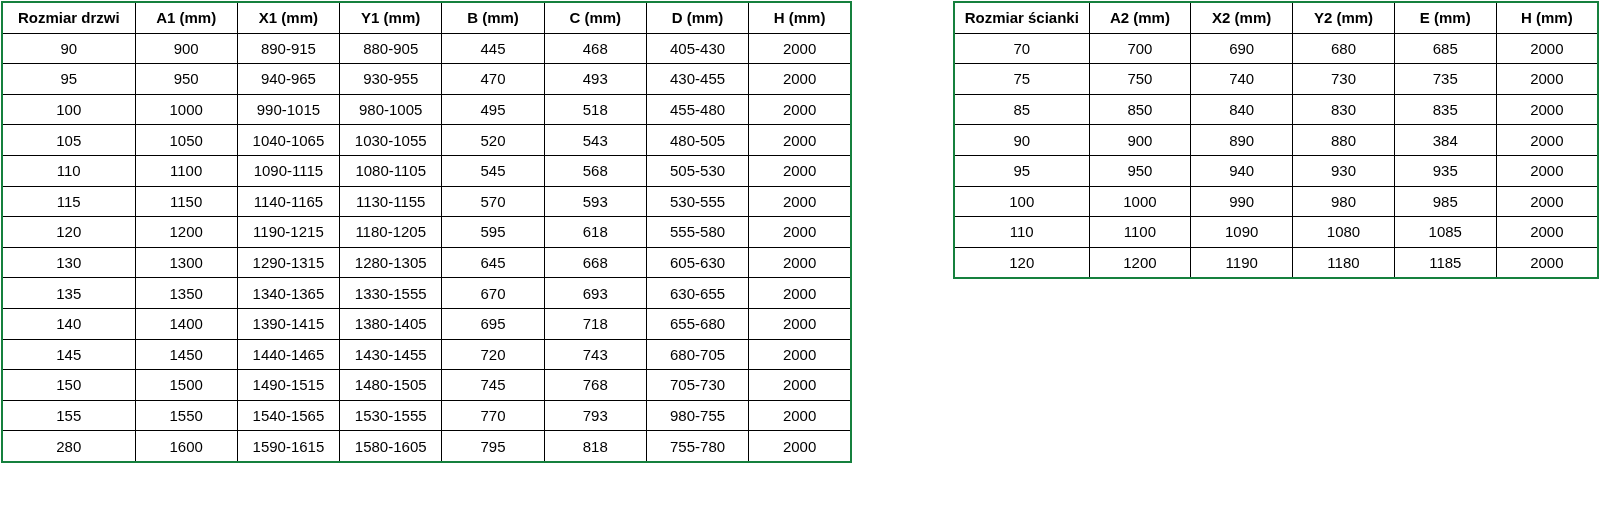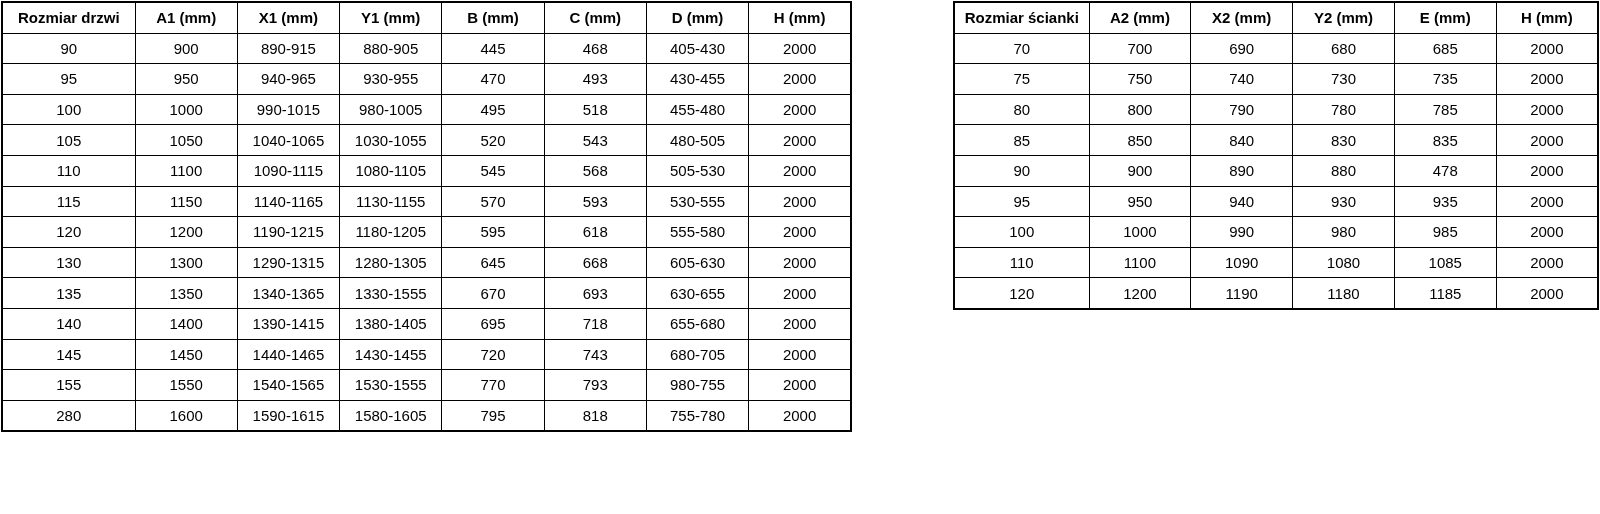--- a/index.html
+++ b/index.html
@@ -15,21 +15,21 @@
     width: 1600px;
     height: 514px;
     overflow: hidden;
     background: #ffffff;
   }
   table.spec {
     position: absolute;
     border-collapse: collapse;
     table-layout: fixed;
     background: #ffffff;
-    border: 2px solid #000000;
+    border: 2px solid #15803d;
   }
   #left-table  { left: 1px;   top: 1px; width: 851px; }
   #right-table { left: 953px; top: 1px; width: 646px; padding-left: 25px; }
   table.spec th, table.spec td {
     border: 1px solid #000000;
     text-align: center;
     vertical-align: middle;
     padding: 0 2px;
     height: 29.6px;
     font-size: 15px;
@@ -173,20 +173,30 @@
           <td>145</td>
           <td>1450</td>
           <td>1440-1465</td>
           <td>1430-1455</td>
           <td>720</td>
           <td>743</td>
           <td>680-705</td>
           <td>2000</td>
         </tr>
         <tr>
+          <td>150</td>
+          <td>1500</td>
+          <td>1490-1515</td>
+          <td>1480-1505</td>
+          <td>745</td>
+          <td>768</td>
+          <td>705-730</td>
+          <td>2000</td>
+        </tr>
+        <tr>
           <td>155</td>
           <td>1550</td>
           <td>1540-1565</td>
           <td>1530-1555</td>
           <td>770</td>
           <td>793</td>
           <td>980-755</td>
           <td>2000</td>
         </tr>
         <tr>
@@ -231,41 +241,33 @@
         </tr>
         <tr>
           <td>75</td>
           <td>750</td>
           <td>740</td>
           <td>730</td>
           <td>735</td>
           <td>2000</td>
         </tr>
         <tr>
-          <td>80</td>
-          <td>800</td>
-          <td>790</td>
-          <td>780</td>
-          <td>785</td>
-          <td>2000</td>
-        </tr>
-        <tr>
           <td>85</td>
           <td>850</td>
           <td>840</td>
           <td>830</td>
           <td>835</td>
           <td>2000</td>
         </tr>
         <tr>
           <td>90</td>
           <td>900</td>
           <td>890</td>
           <td>880</td>
-          <td>478</td>
+          <td>384</td>
           <td>2000</td>
         </tr>
         <tr>
           <td>95</td>
           <td>950</td>
           <td>940</td>
           <td>930</td>
           <td>935</td>
           <td>2000</td>
         </tr>

